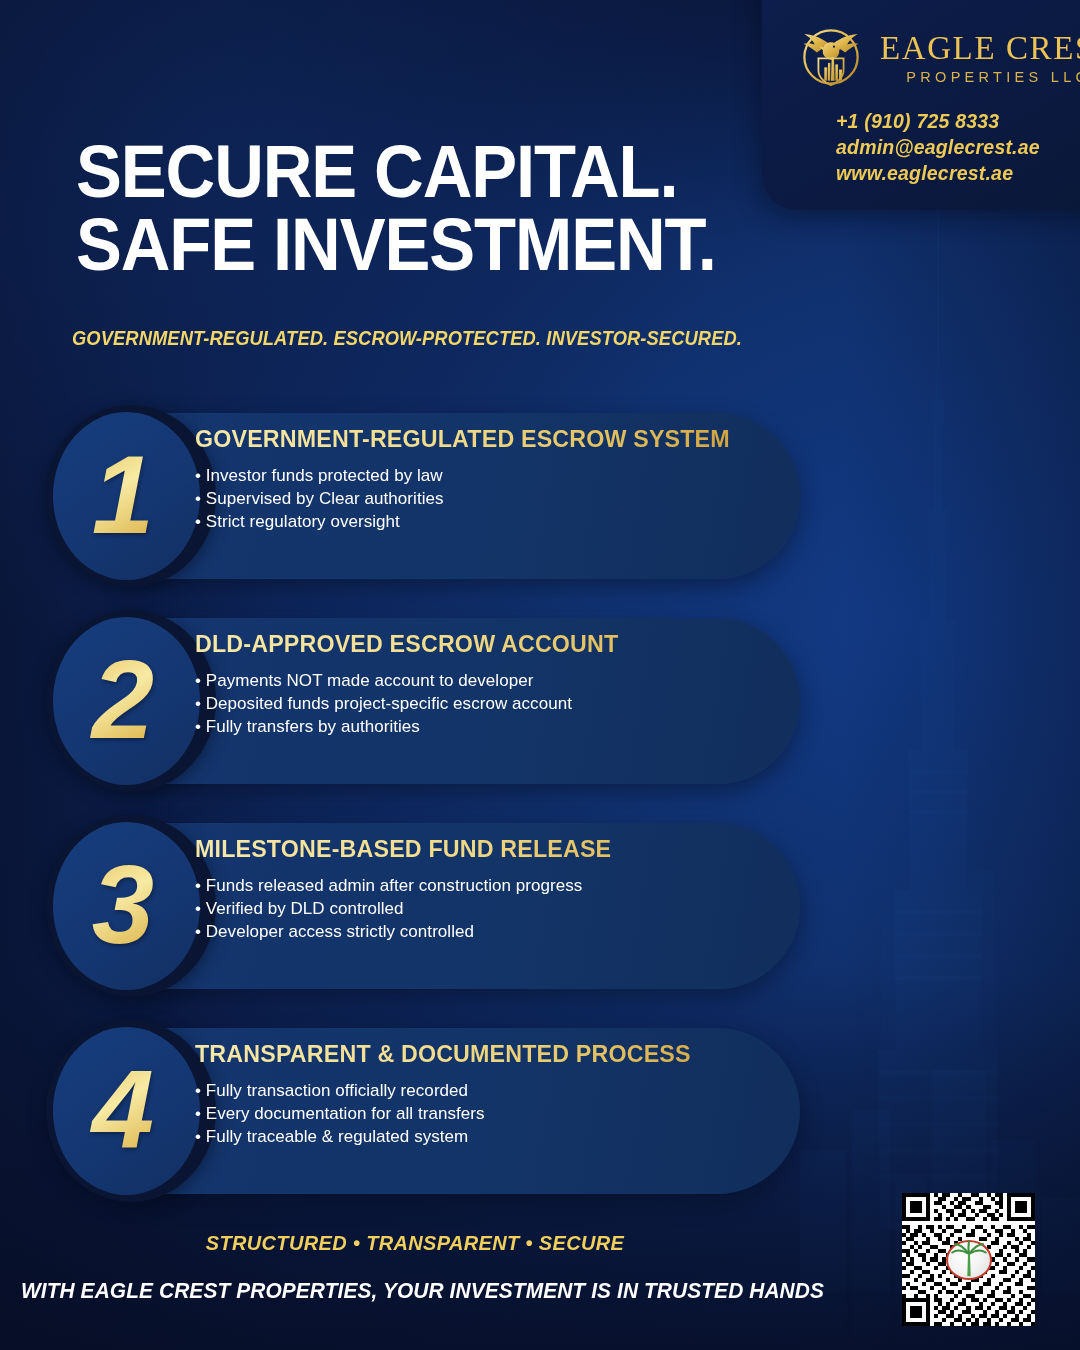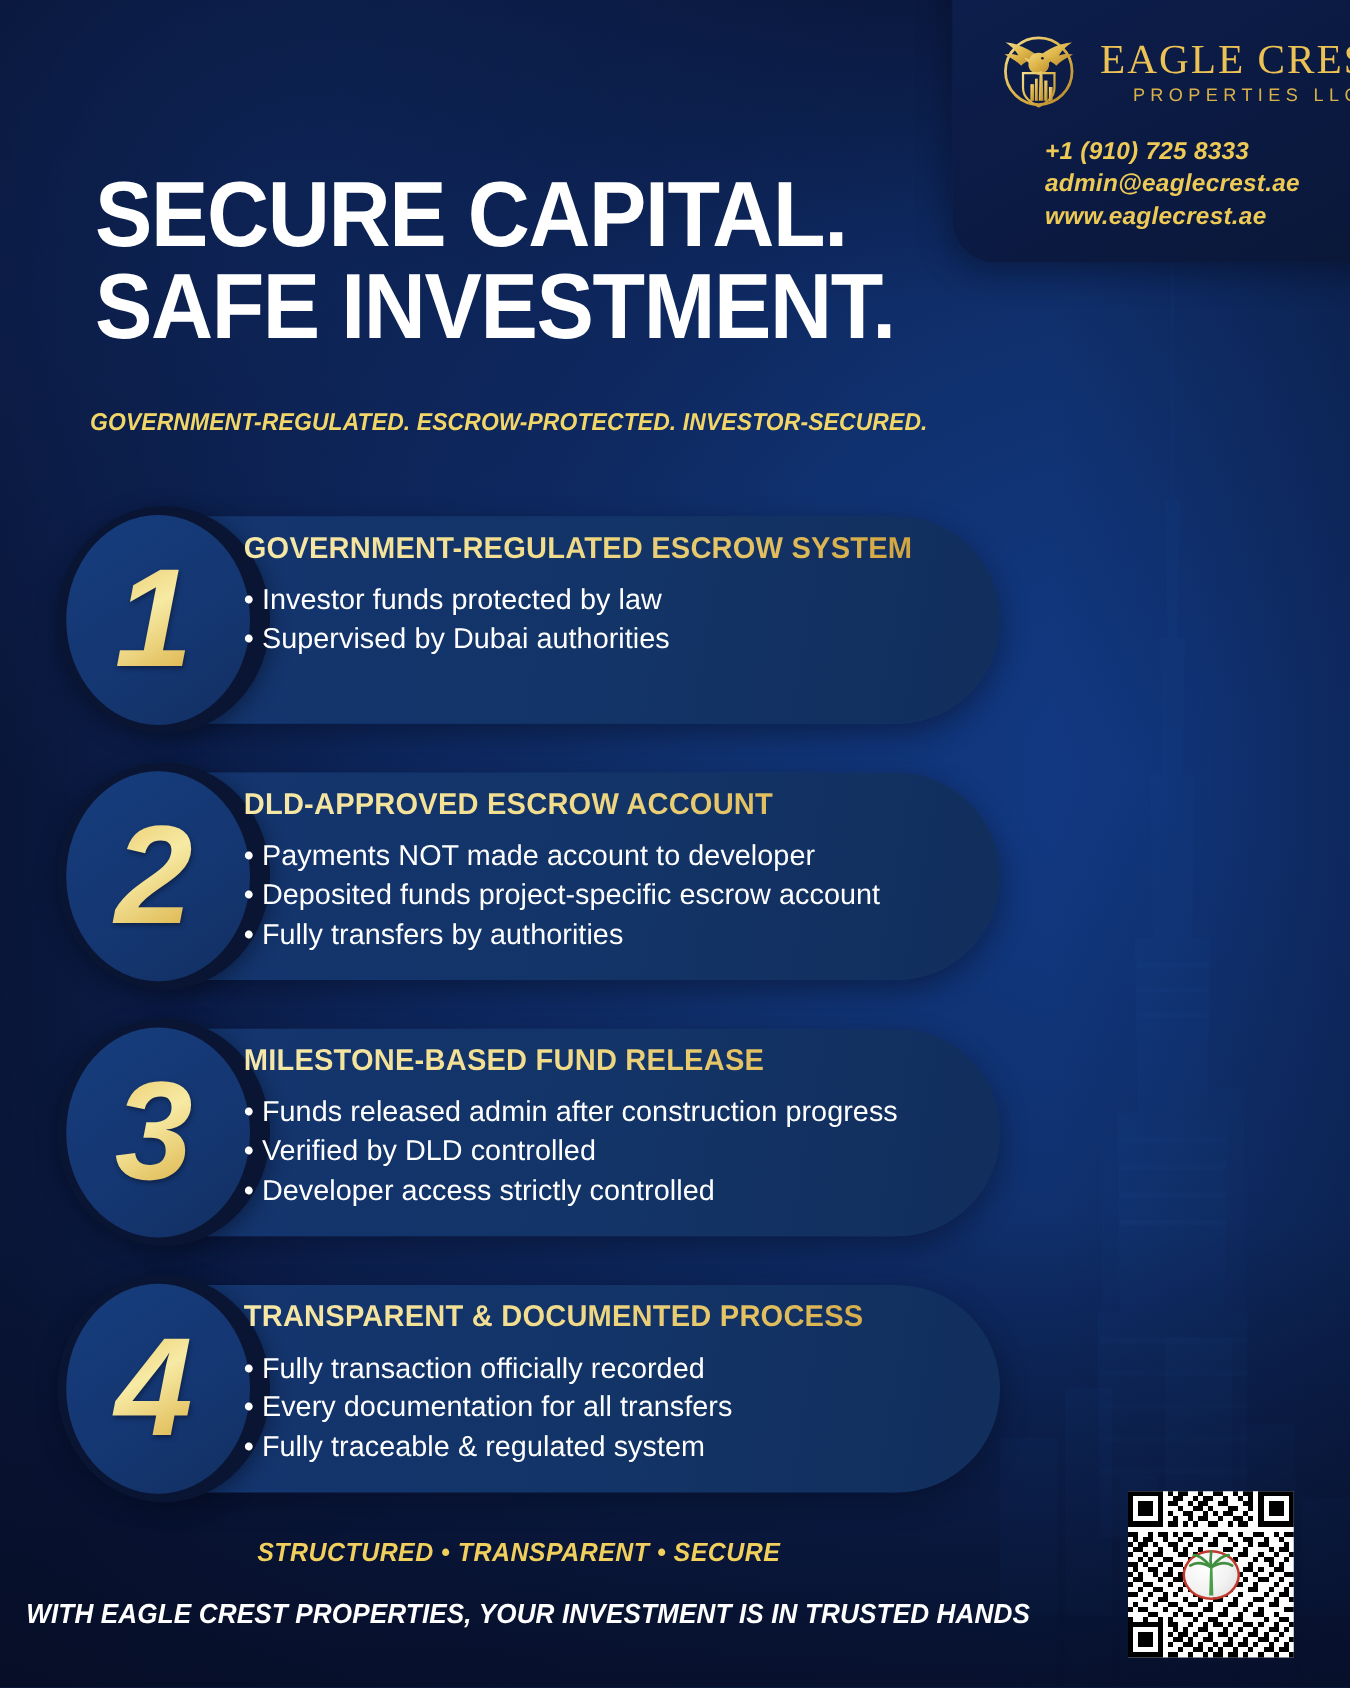--- a/index.html
+++ b/index.html
@@ -119,21 +119,21 @@
   .card-title {
     font-size:24px; font-weight:bold; letter-spacing:.15px;
     white-space:nowrap; margin-bottom:11px;
     background-image:linear-gradient(to right, #f6e8a8 0%, #f2dd8c 42%, #e2bf5e 72%, #c99a35 100%);
     -webkit-background-clip:text; background-clip:text;
     color:transparent; -webkit-text-fill-color:transparent;
     transform:scaleX(.97); transform-origin:left center;
   }
   .bullets { list-style:none; }
   .bullets li {
-    font-size:23px; color:#ffffff; line-height:1.36;
+    font-size:17px; color:#ffffff; line-height:1.36;
     letter-spacing:.05px; white-space:nowrap;
   }
   .bullets li::before { content:"• "; color:#ffffff; }
 
   
   .tagline {
     position:absolute; left:0; top:1231px; width:830px;
     text-align:center;
     font-size:21px; font-weight:bold; font-style:italic;
     color:#f0cf5d; letter-spacing:.4px; white-space:nowrap;
@@ -261,21 +261,22 @@
       <div class="pill"></div>
       <div class="badge">
         <div class="badge-ring"></div>
         <div class="badge-face"></div>
         <div class="numeral">1</div>
       </div>
       <div class="card-body">
         <div class="card-title">GOVERNMENT-REGULATED ESCROW SYSTEM</div>
         <ul class="bullets">
           <li>Investor funds protected by law</li>
-          <li>Supervised by Dubai authorities</li>
+          <li>Supervised by Clear authorities</li>
+          <li>Strict regulatory oversight</li>
         </ul>
       </div>
     </div>
 
     <div class="step">
       <div class="pill"></div>
       <div class="badge">
         <div class="badge-ring"></div>
         <div class="badge-face"></div>
         <div class="numeral">2</div>

